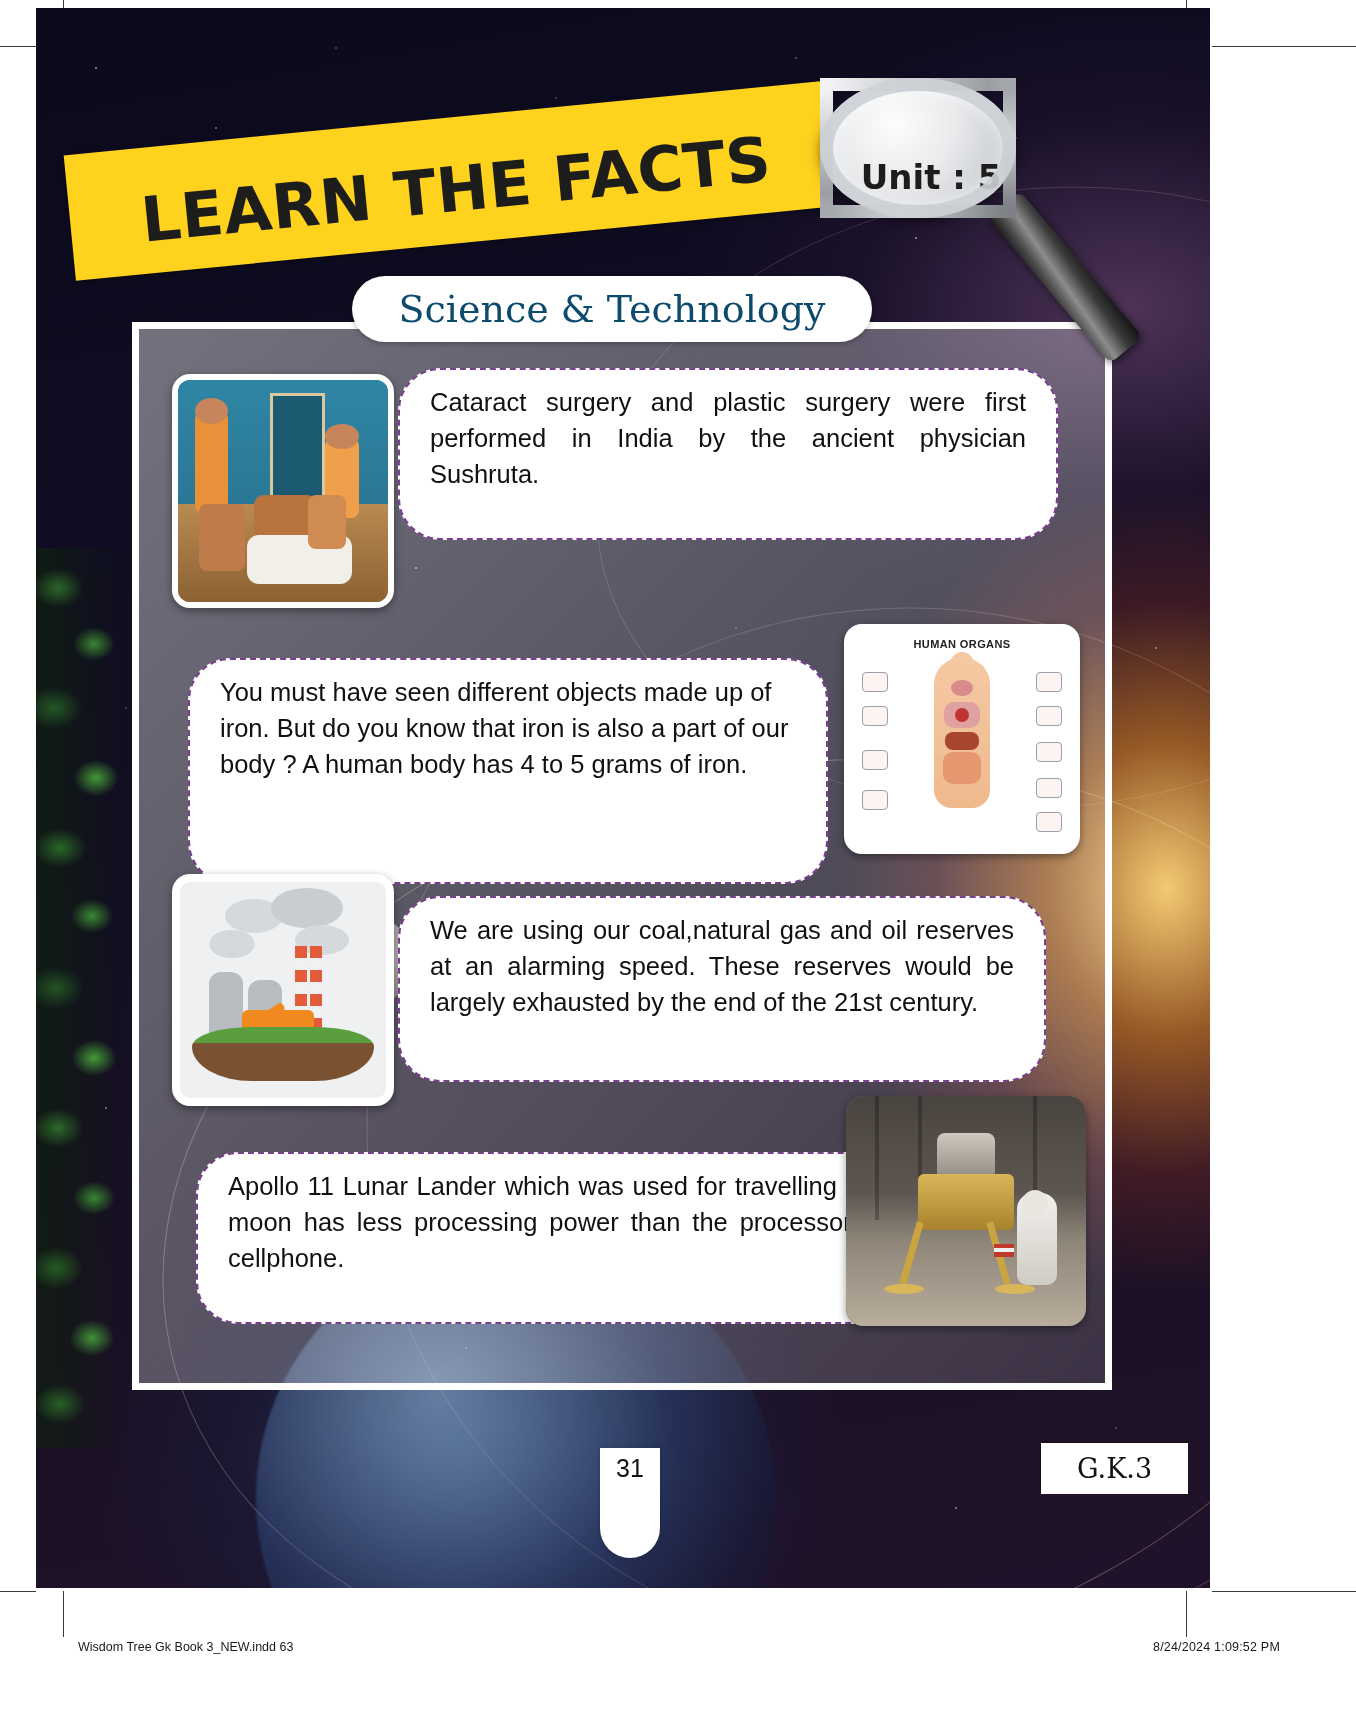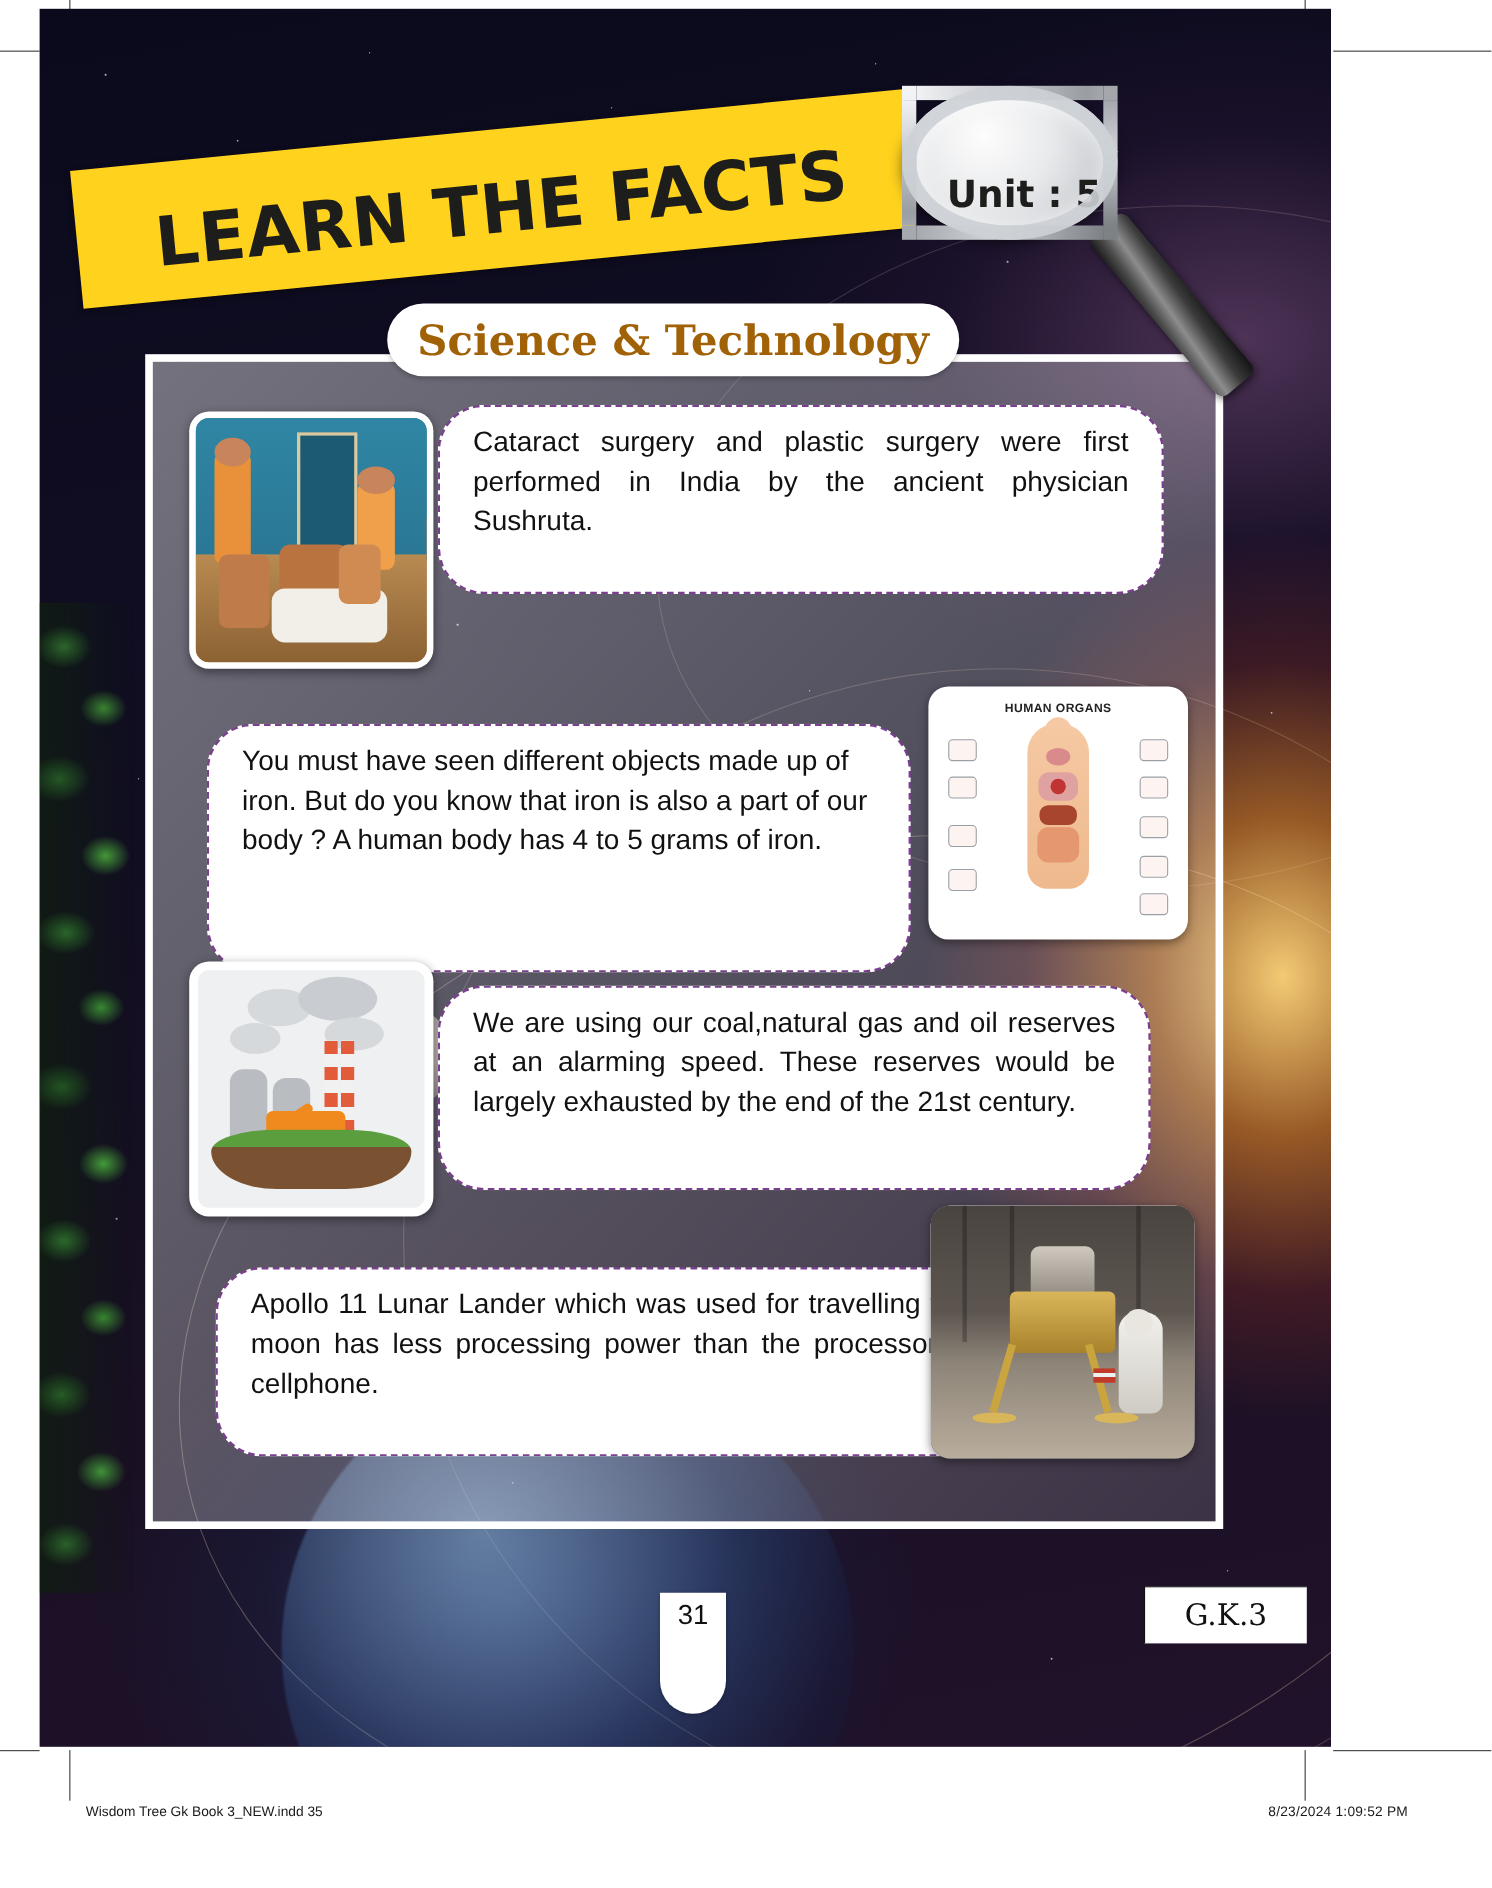--- a/index.html
+++ b/index.html
@@ -191,21 +191,21 @@
     left: 352px; top: 276px;
     width: 520px; height: 66px;
     background: #ffffff;
     border-radius: 34px 34px 0 0 / 34px 34px 0 0;
     border-radius: 36px;
     display: flex; align-items: center; justify-content: center;
     box-shadow: 0 2px 5px rgba(0,0,0,.25);
   }
   .subject-chip span {
     font-family: "DejaVu Serif", serif;
-    font-size: 38px; font-weight: bold; color: #a16207;
+    font-size: 38px; font-weight: normal; color: #0c4a6e;
   }
 
   
   .bubble {
     position: absolute;
     background: #ffffff;
     border: 2px dashed #7b3f8f;
     border-radius: 42px;
     padding: 14px 30px;
     color: #111;
@@ -503,17 +503,17 @@
   <div class="page-tab">
     <span>31</span>
   </div>
 
   <div class="gk-tab-fill"></div>
   <div class="gk-tab">
     <span>G.K.3</span>
   </div>
 
   <div class="footer">
-    <div class="left">Wisdom Tree Gk Book 3_NEW.indd   35</div>
-    <div class="right">8/23/2024   1:09:52 PM</div>
+    <div class="left">Wisdom Tree Gk Book 3_NEW.indd   63</div>
+    <div class="right">8/24/2024   1:09:52 PM</div>
   </div>
 
 </div>
 
 </body></html>

